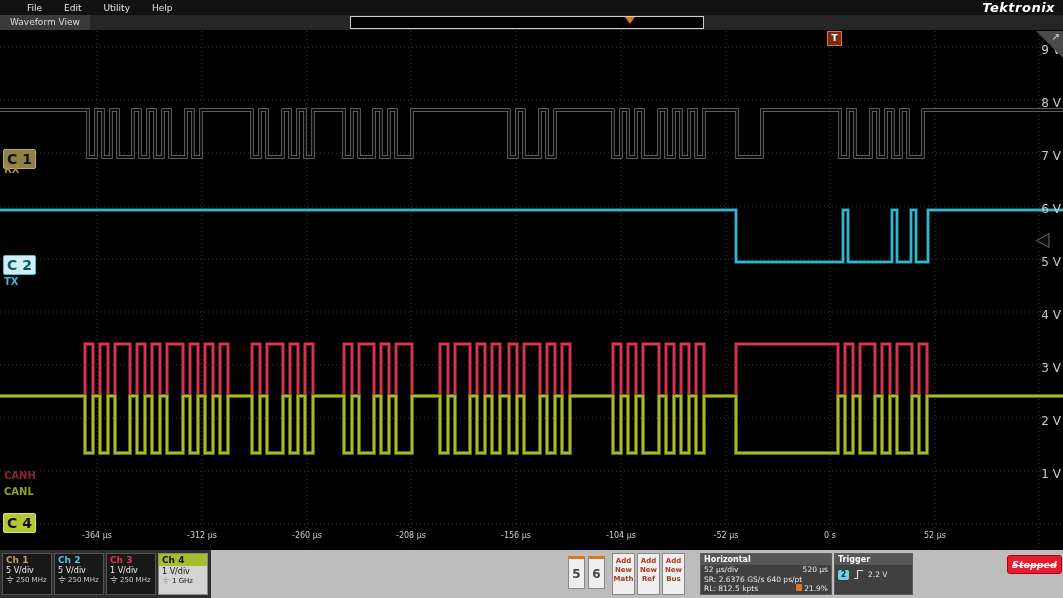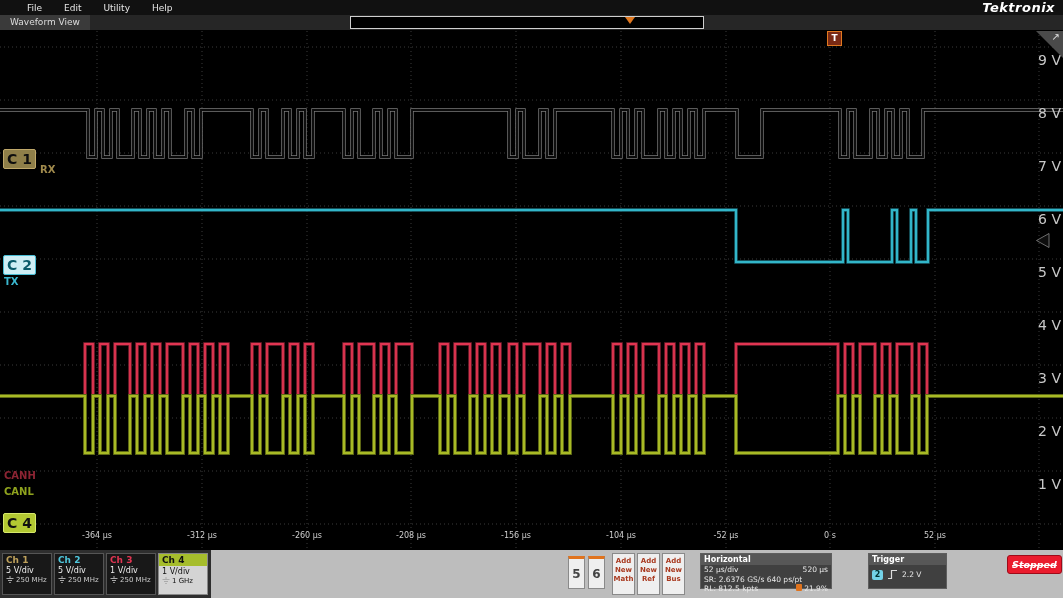--- a/index.html
+++ b/index.html
@@ -27,27 +27,27 @@
   .canh-glow{stroke:#7c2030;fill:none;stroke-width:3.6;}
   .canh{stroke:#e23552;fill:none;stroke-width:1.8;}
   .canl-glow{stroke:#5f6a16;fill:none;stroke-width:3.8;}
   .canl{stroke:#a8ba25;fill:none;stroke-width:2.2;}
   .rx-glow{stroke:#7a7a7a;fill:none;stroke-width:3.4;}
   .rx{stroke:#0a0a0a;fill:none;stroke-width:1.9;}
   .tx-glow{stroke:#1c6b78;fill:none;stroke-width:3.4;}
   .tx{stroke:#32b6c9;fill:none;stroke-width:2.0;}
 
   .tlabel{position:absolute;transform:translateX(-50%);top:531px;font-size:8px;color:#cfcfcf;z-index:2;white-space:nowrap;}
-  .vlabel{position:absolute;right:2px;font-size:14px;color:#c8c8c8;z-index:2;white-space:nowrap;margin-top:9px;}
+  .vlabel{position:absolute;right:2px;font-size:12px;color:#c8c8c8;z-index:2;white-space:nowrap;}
   .chip{position:absolute;z-index:3;font-size:14px;font-weight:bold;padding:1px 3px;border-radius:2px;white-space:nowrap;}
   .chip-c1{background:#8f7f49;color:#0e0e0e;border:1px solid #bfa86a;}
   .chip-c2{background:#cfeef5;color:#0a5a6a;border:1px solid #49bdd4;}
   .chip-c4{background:#b3c832;color:#101010;border:1px solid #d6e86a;}
   .wlabel{position:absolute;z-index:3;font-size:10px;font-weight:bold;white-space:nowrap;}
-  .lbl-rx{color:#a08a4c;margin-left:36px;} .lbl-tx{color:#3ab7cf;} .lbl-canh{color:#8c2433;} .lbl-canl{color:#8fa31e;}
+  .lbl-rx{color:#a08a4c;} .lbl-tx{color:#3ab7cf;} .lbl-canh{color:#8c2433;} .lbl-canl{color:#8fa31e;}
 
   #trig-arrow{position:absolute;left:829px;top:24px;width:0;height:0;z-index:4;
               border-left:5px solid transparent;border-right:5px solid transparent;border-top:7px solid #e07820;}
   #trig-flag{position:absolute;left:827px;top:31px;width:13px;height:13px;background:#7a2a14;border:1px solid #e07820;
              color:#fff;font-size:9px;font-weight:bold;text-align:center;line-height:13px;z-index:4;}
   #corner-handle{position:absolute;right:0;top:31px;width:0;height:0;z-index:3;
                  border-top:27px solid #4a4a4a;border-left:27px solid transparent;}
   #corner-arrow{position:absolute;right:3px;top:31px;color:#e8e8e8;font-size:10px;z-index:4;}
   #level-arrow{position:absolute;left:1036px;top:233px;z-index:3;}
 
@@ -58,26 +58,26 @@
   .chbadge .hdr{font-size:9px;font-weight:bold;padding:1px 3px 0;}
   .chbadge .scale{font-size:8px;padding:1px 3px 0;color:#eee;}
   .chbadge .bw{font-size:7px;padding:1px 3px 0;color:#ccc;display:flex;align-items:flex-start;gap:2px;}
   .chbadge.light{background:#d4d4d4;border-color:#888;}
   .chbadge.light .hdr{background:#a6bd2c;color:#000;margin:0;padding:1px 3px;}
   .chbadge.light .scale,.chbadge.light .bw{color:#111;}
   .numbtn{position:absolute;top:6px;width:17px;height:33px;background:#efefef;border:1px solid #8a8a8a;border-top:3px solid #e0731d;
           color:#444;font-size:12px;font-weight:bold;display:flex;align-items:center;justify-content:center;box-sizing:border-box;}
   .addbtn{position:absolute;top:3px;width:23px;height:42px;background:#efefef;border:1px solid #8a8a8a;color:#a93a20;
           font-size:7px;font-weight:bold;text-align:center;line-height:1.3;padding-top:3px;box-sizing:border-box;}
-  .panel{position:absolute;top:3px;height:36px;background:#404040;border:1px solid #5e5e5e;color:#e8e8e8;font-size:7.5px;box-sizing:border-box;}
+  .panel{position:absolute;top:3px;height:42px;background:#404040;border:1px solid #5e5e5e;color:#e8e8e8;font-size:7.5px;box-sizing:border-box;}
   .panel .hdr{background:#575757;font-size:8px;font-weight:bold;padding:1px 3px;color:#fff;}
   .panel .row{display:flex;justify-content:space-between;padding:0 3px;line-height:9.5px;}
   .panel .row.start{justify-content:flex-start;gap:10px;}
   #panel-horizontal{left:700px;width:132px;}
-  #panel-trigger{left:834px;width:79px;margin-left:34px;}
+  #panel-trigger{left:834px;width:79px;}
   #panel-acquisition{left:915px;width:90px;}
   .trig-chip{display:inline-block;width:11px;height:10px;background:#73d2e8;color:#033;font-size:8px;font-weight:bold;
              text-align:center;line-height:10px;border-radius:2px;}
   .pct-icon{display:inline-block;width:6px;height:7px;background:#e0731d;border-radius:1px;margin-right:2px;}
   #stopped-btn{position:absolute;left:1007px;top:5px;width:53px;height:17px;background:#ea1b2d;border:1px solid #9e0a18;border-radius:3px;
                color:#fff;font-size:9.5px;font-weight:bold;font-style:italic;text-decoration:line-through;
                display:flex;align-items:center;justify-content:center;}
 </style>
 </head>
 <body>

